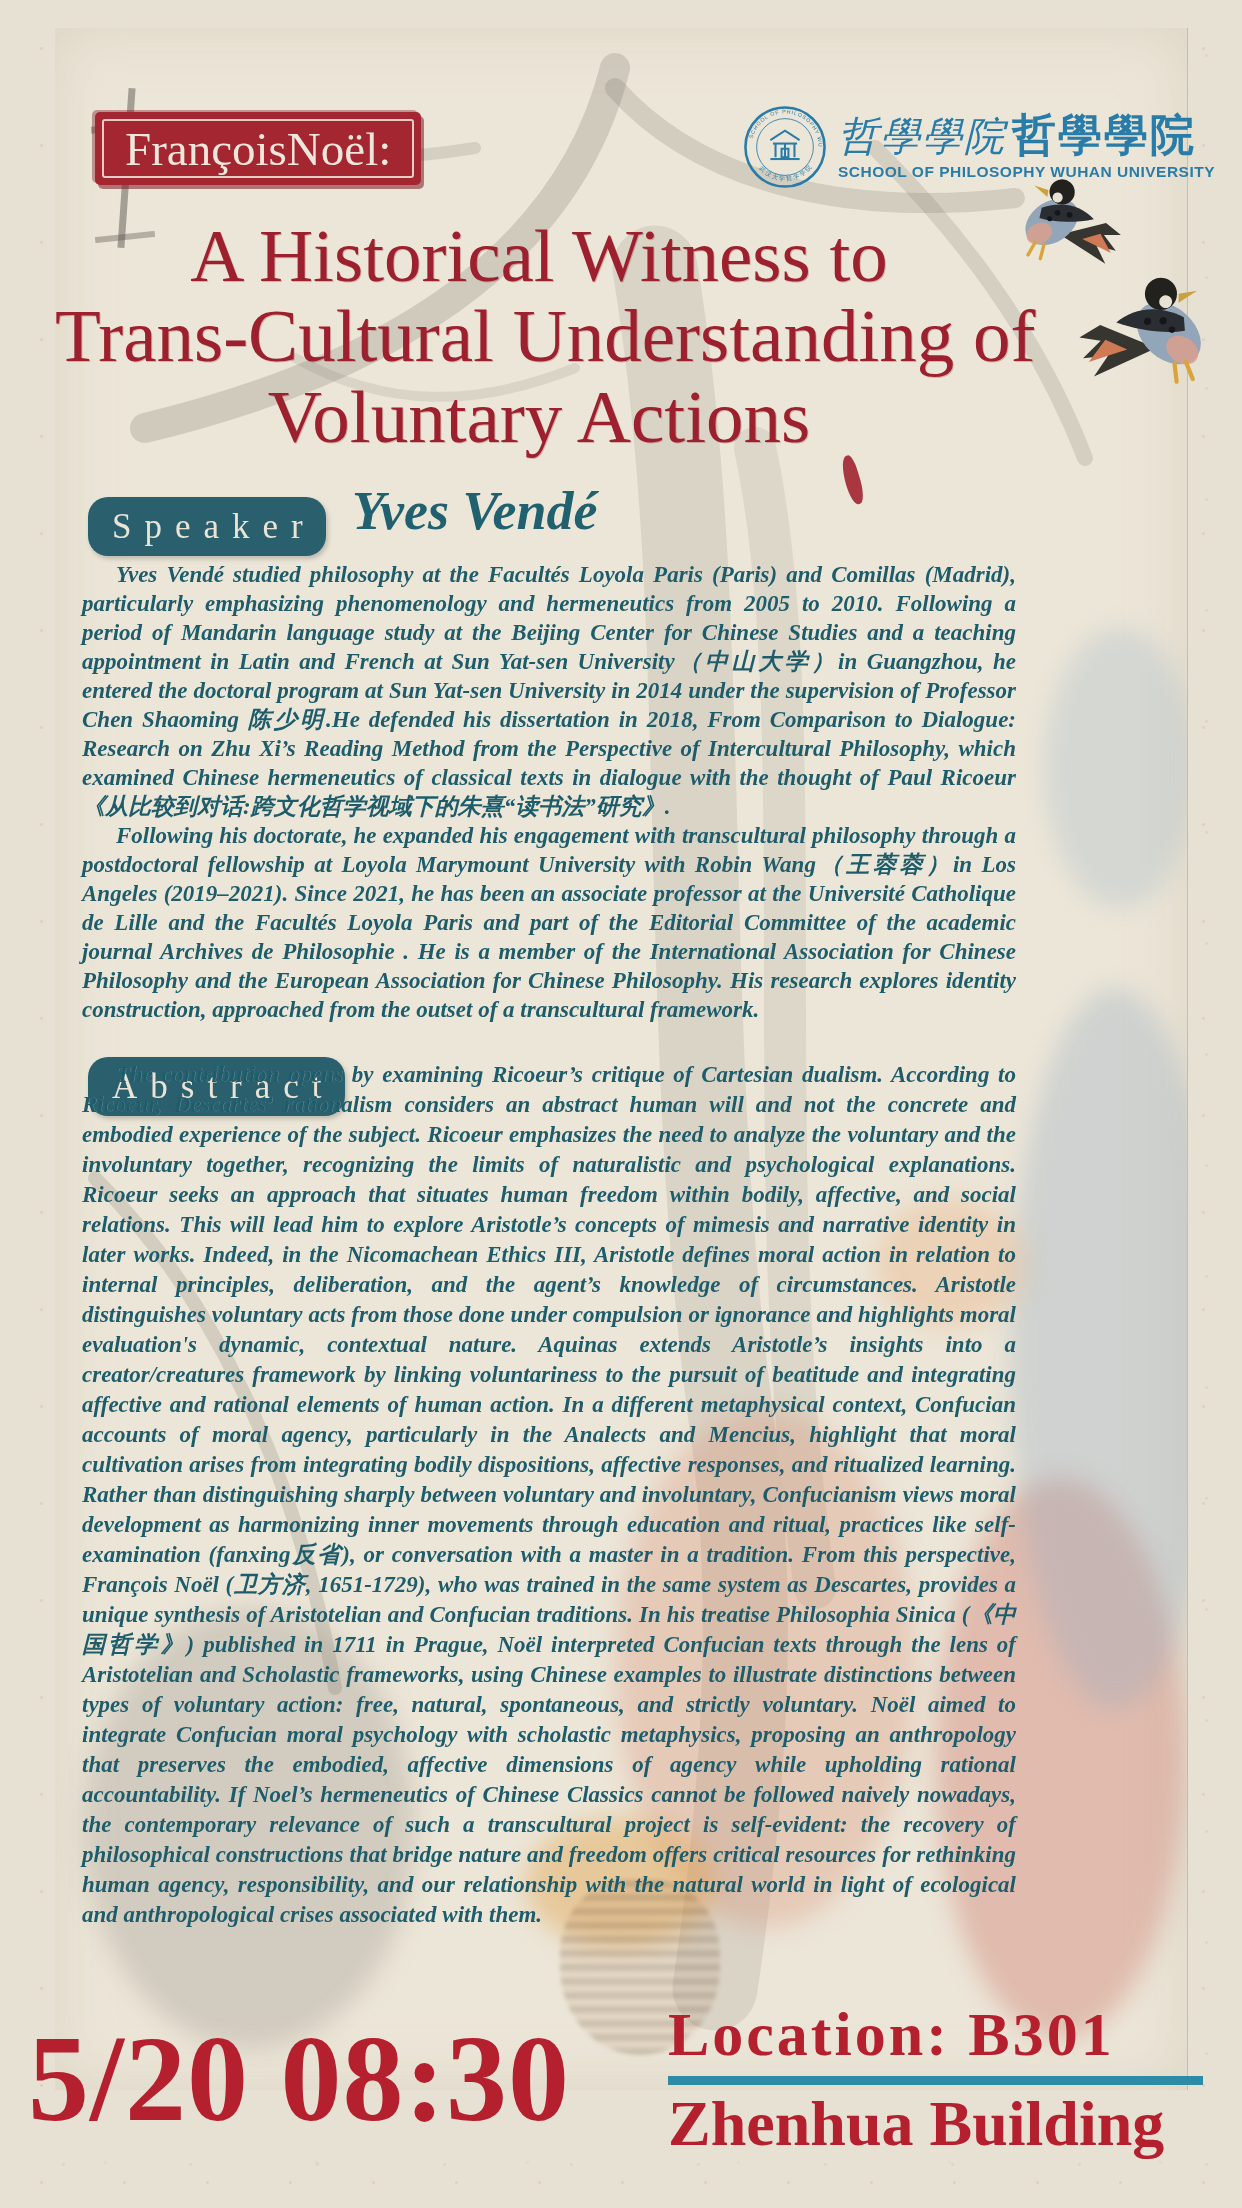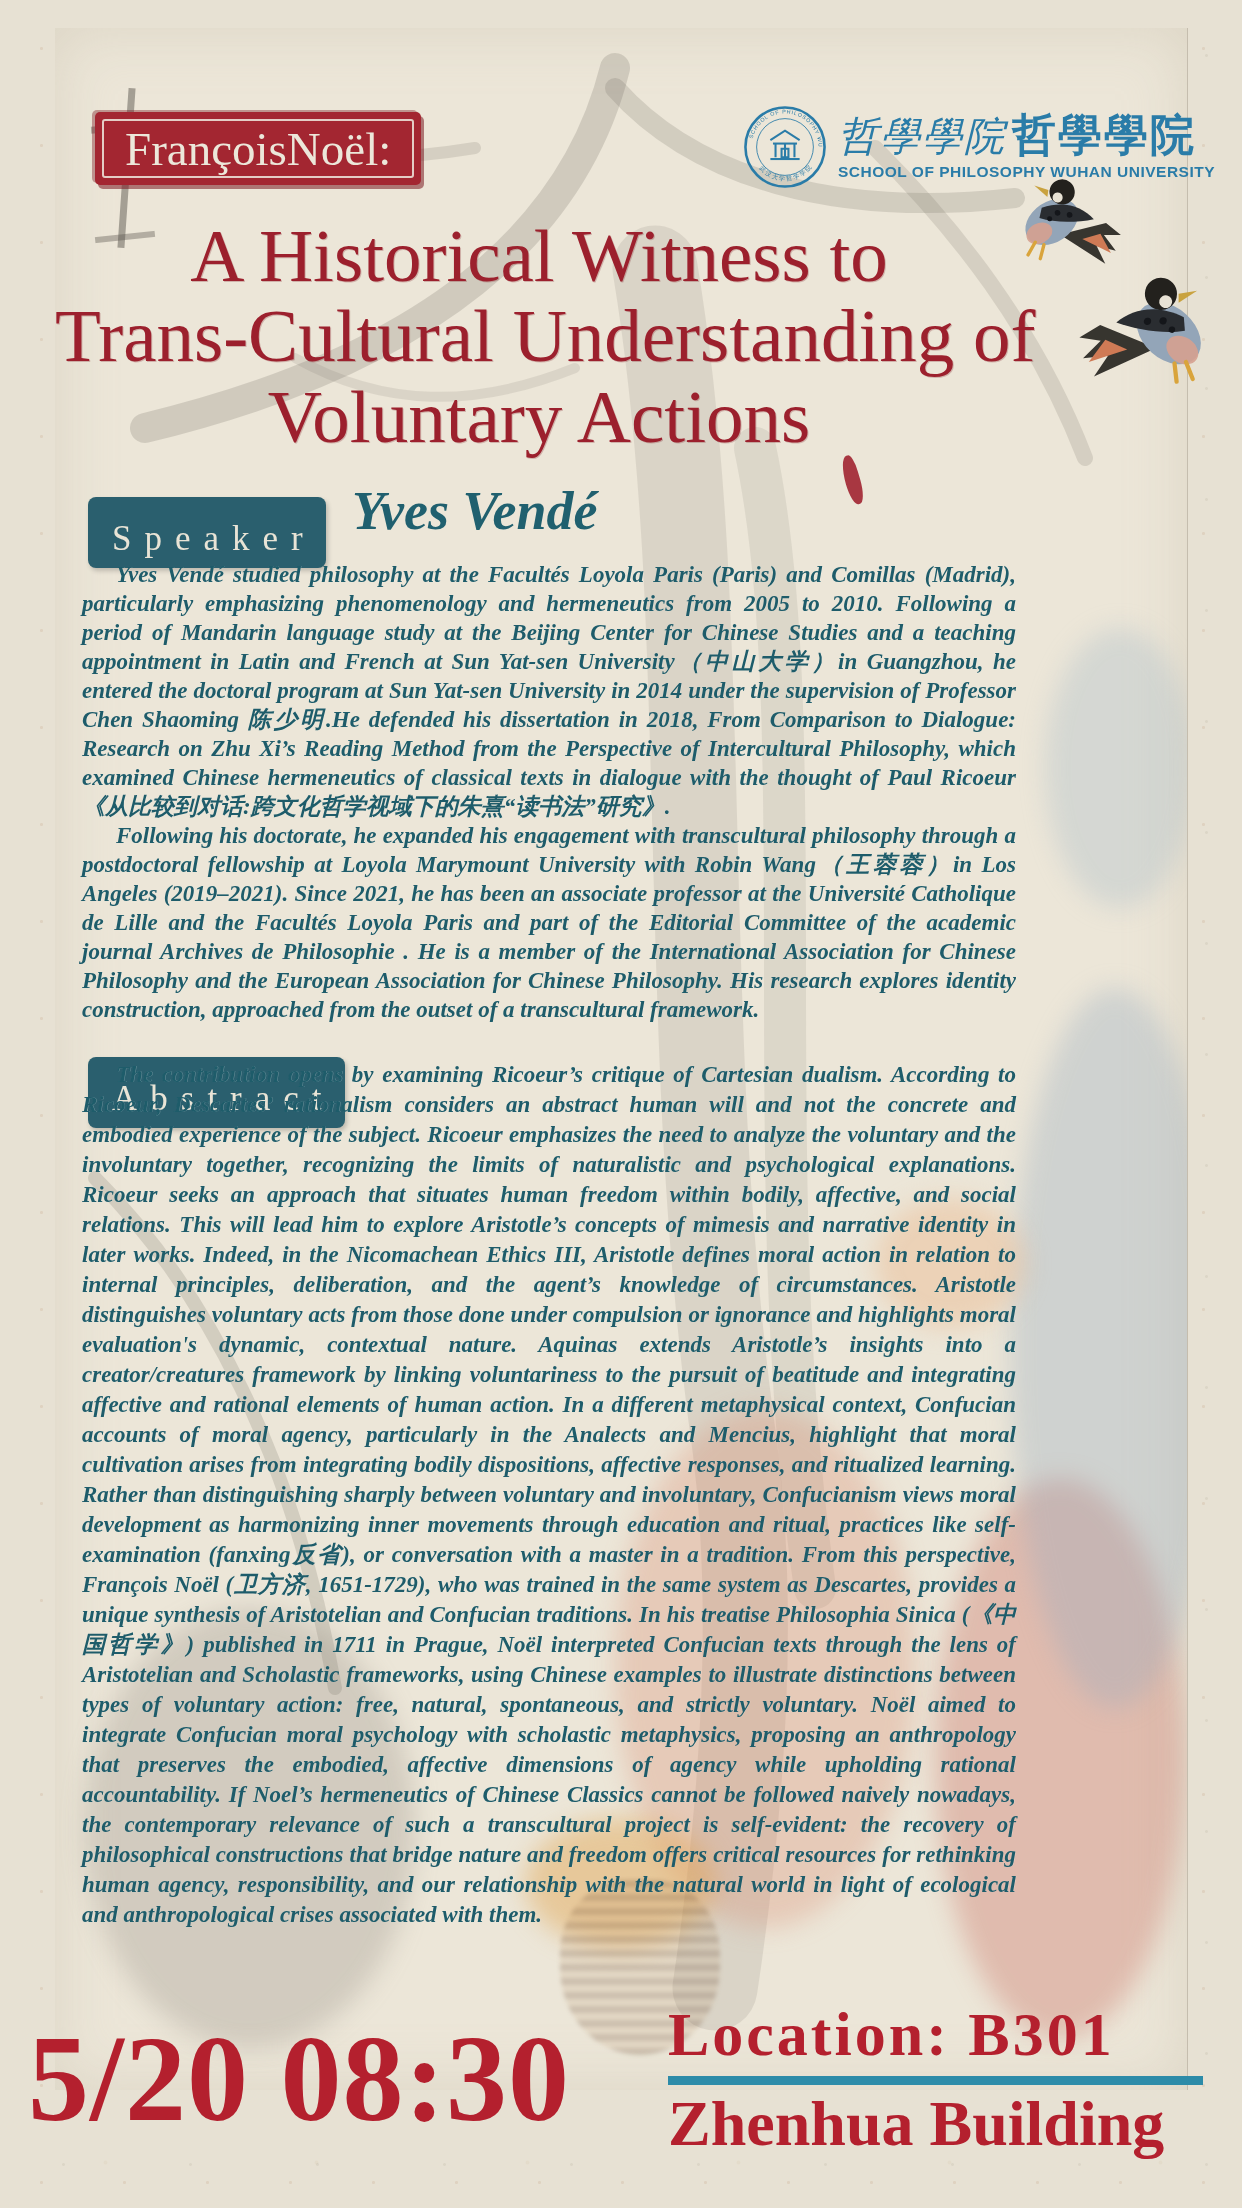--- a/index.html
+++ b/index.html
@@ -68,22 +68,22 @@
   }
   .title div{white-space:nowrap;}
 
   .bird{position:absolute;pointer-events:none;}
   .bird1{left:1000px;top:168px;width:135px;height:118px;transform:rotate(-6deg);}
   .bird2{left:1058px;top:262px;width:180px;height:150px;transform:rotate(14deg) scaleX(-1);}
 
   
   .sec-badge{
     position:absolute;background:#2a5f6e;color:#e9e4d6;
-    font-size:35px;line-height:1;padding:24px 10px 12px 24px;
-    letter-spacing:13px;border-radius:8px;
+    font-size:35px;line-height:1;padding:12px 10px 12px 24px;
+    letter-spacing:13px;border-radius:20px;
     box-shadow:2px 3px 4px rgba(60,60,55,.25);
   }
   .speaker-badge{left:88px;top:497px;}
   .abstract-badge{left:88px;top:1057px;}
   .speaker-name{
     position:absolute;left:352px;top:480px;
     color:#20606f;font-size:54px;font-style:italic;font-weight:600;white-space:nowrap;
   }
 
   

